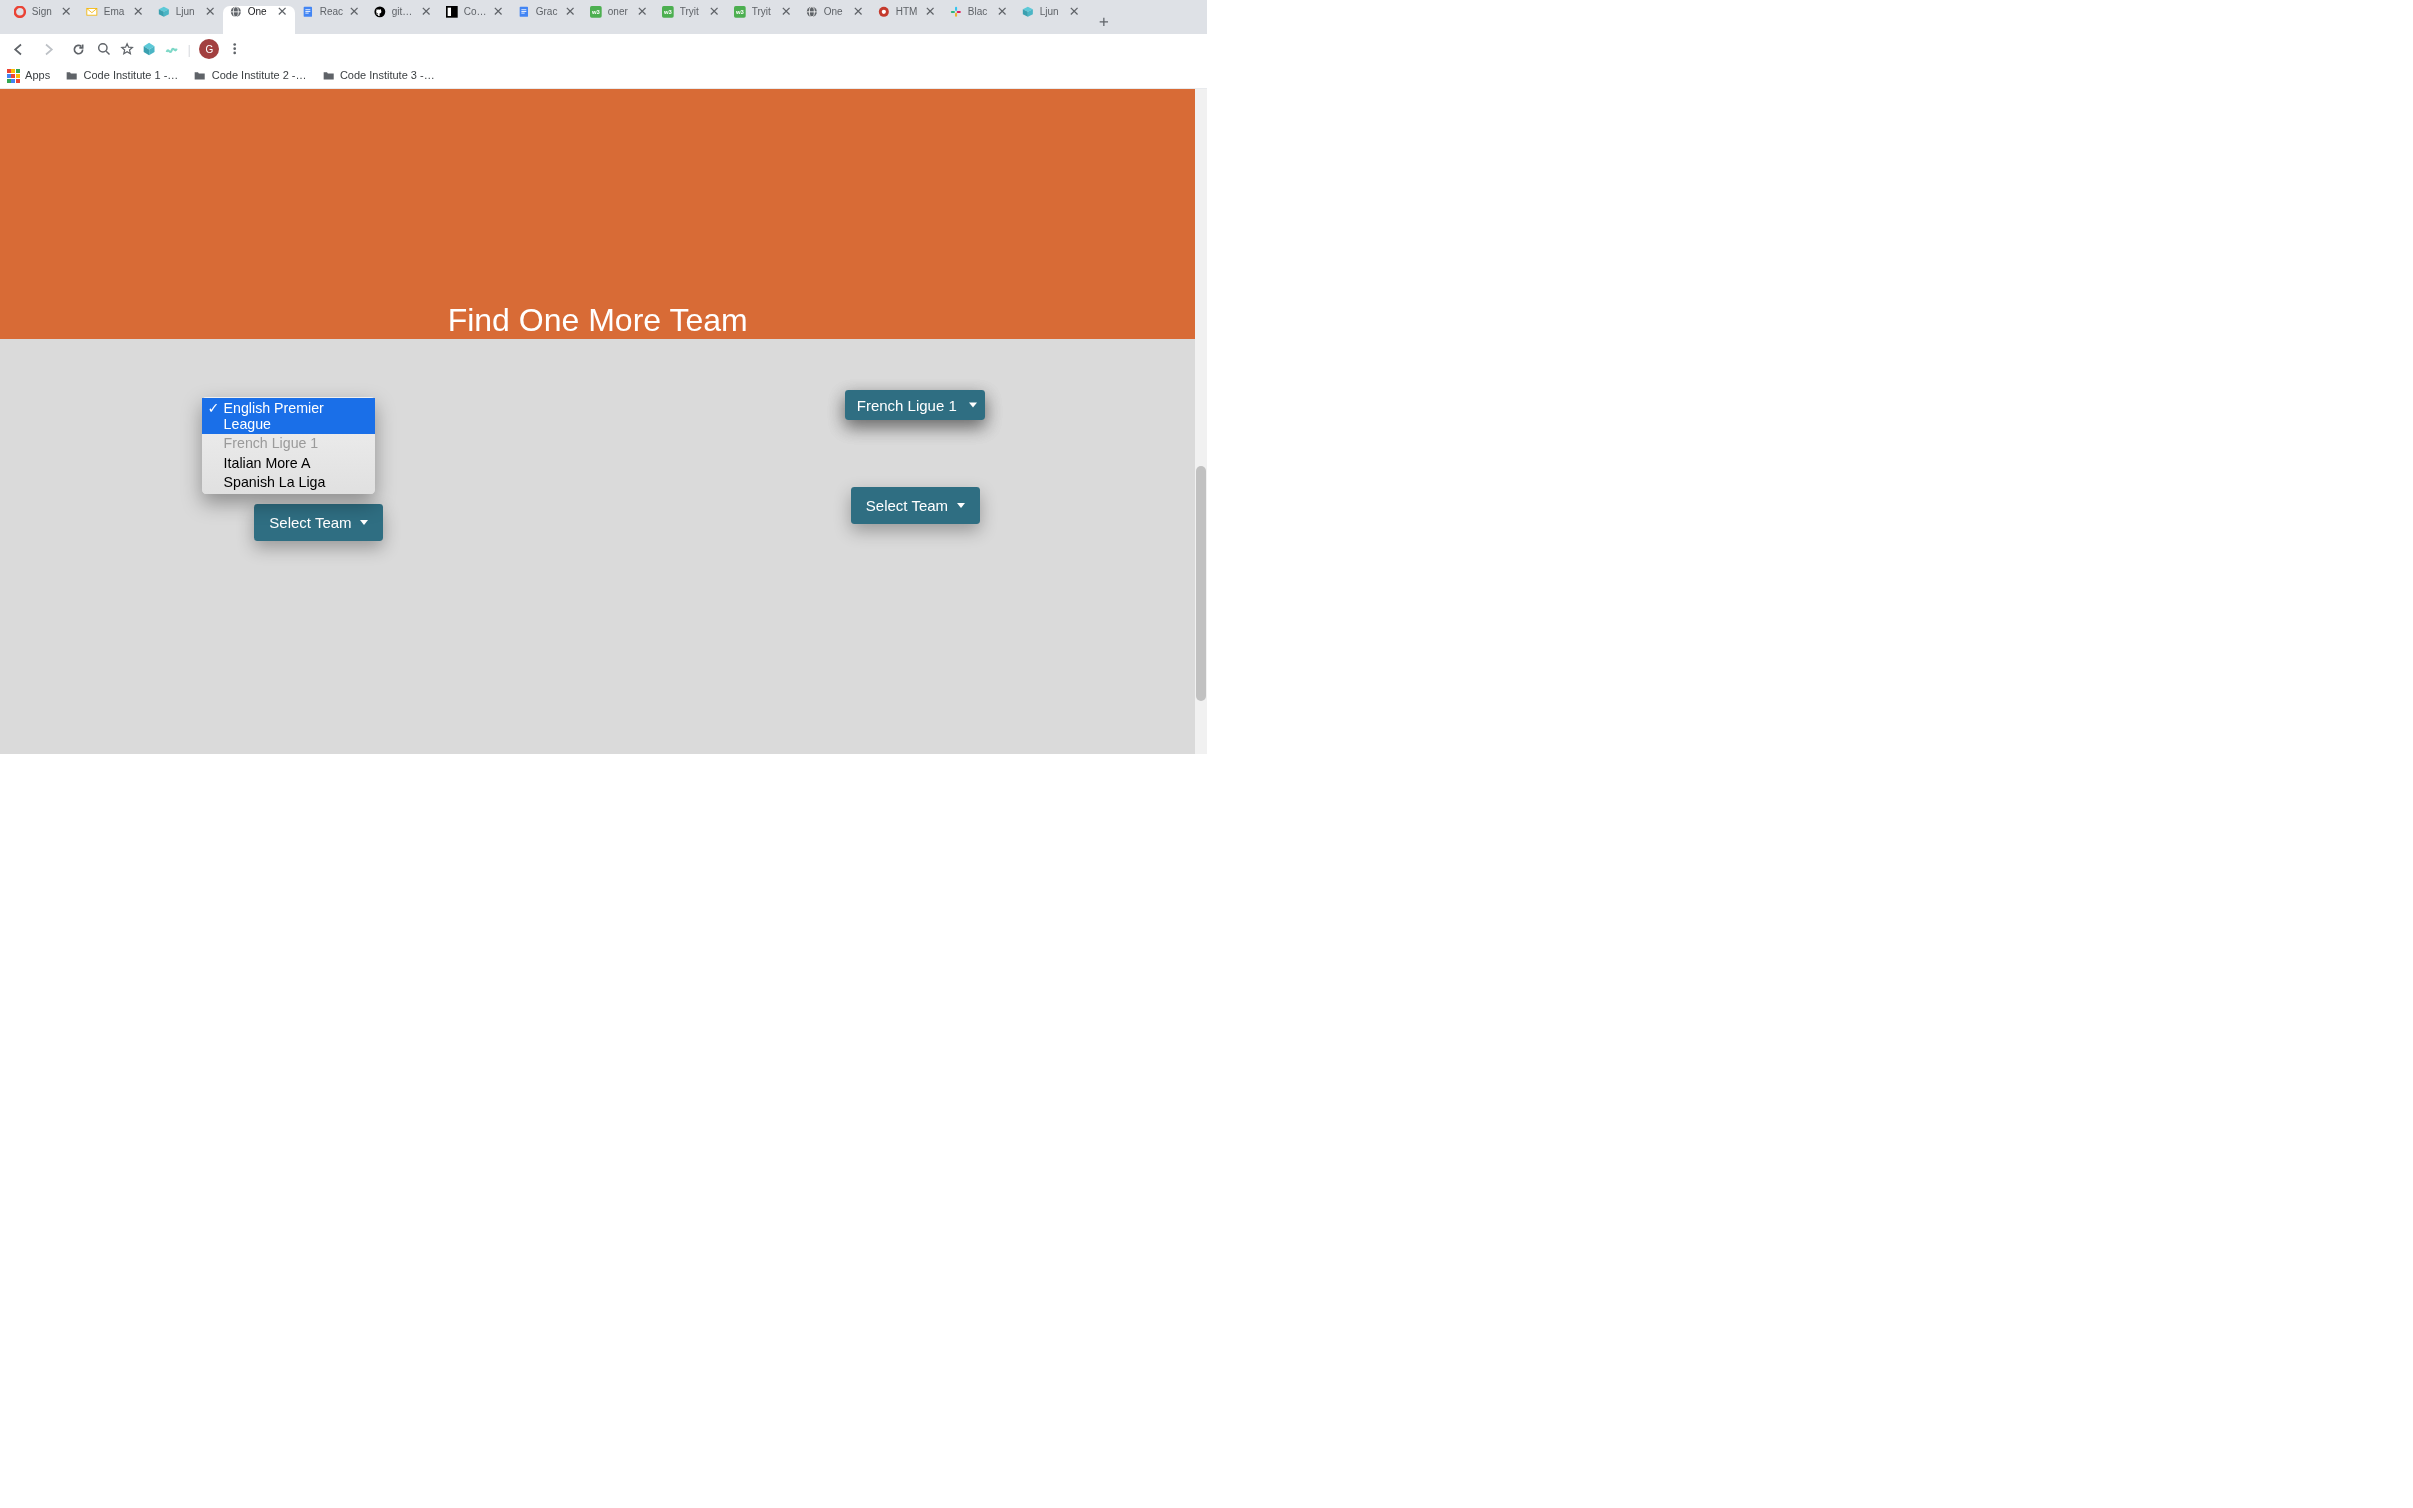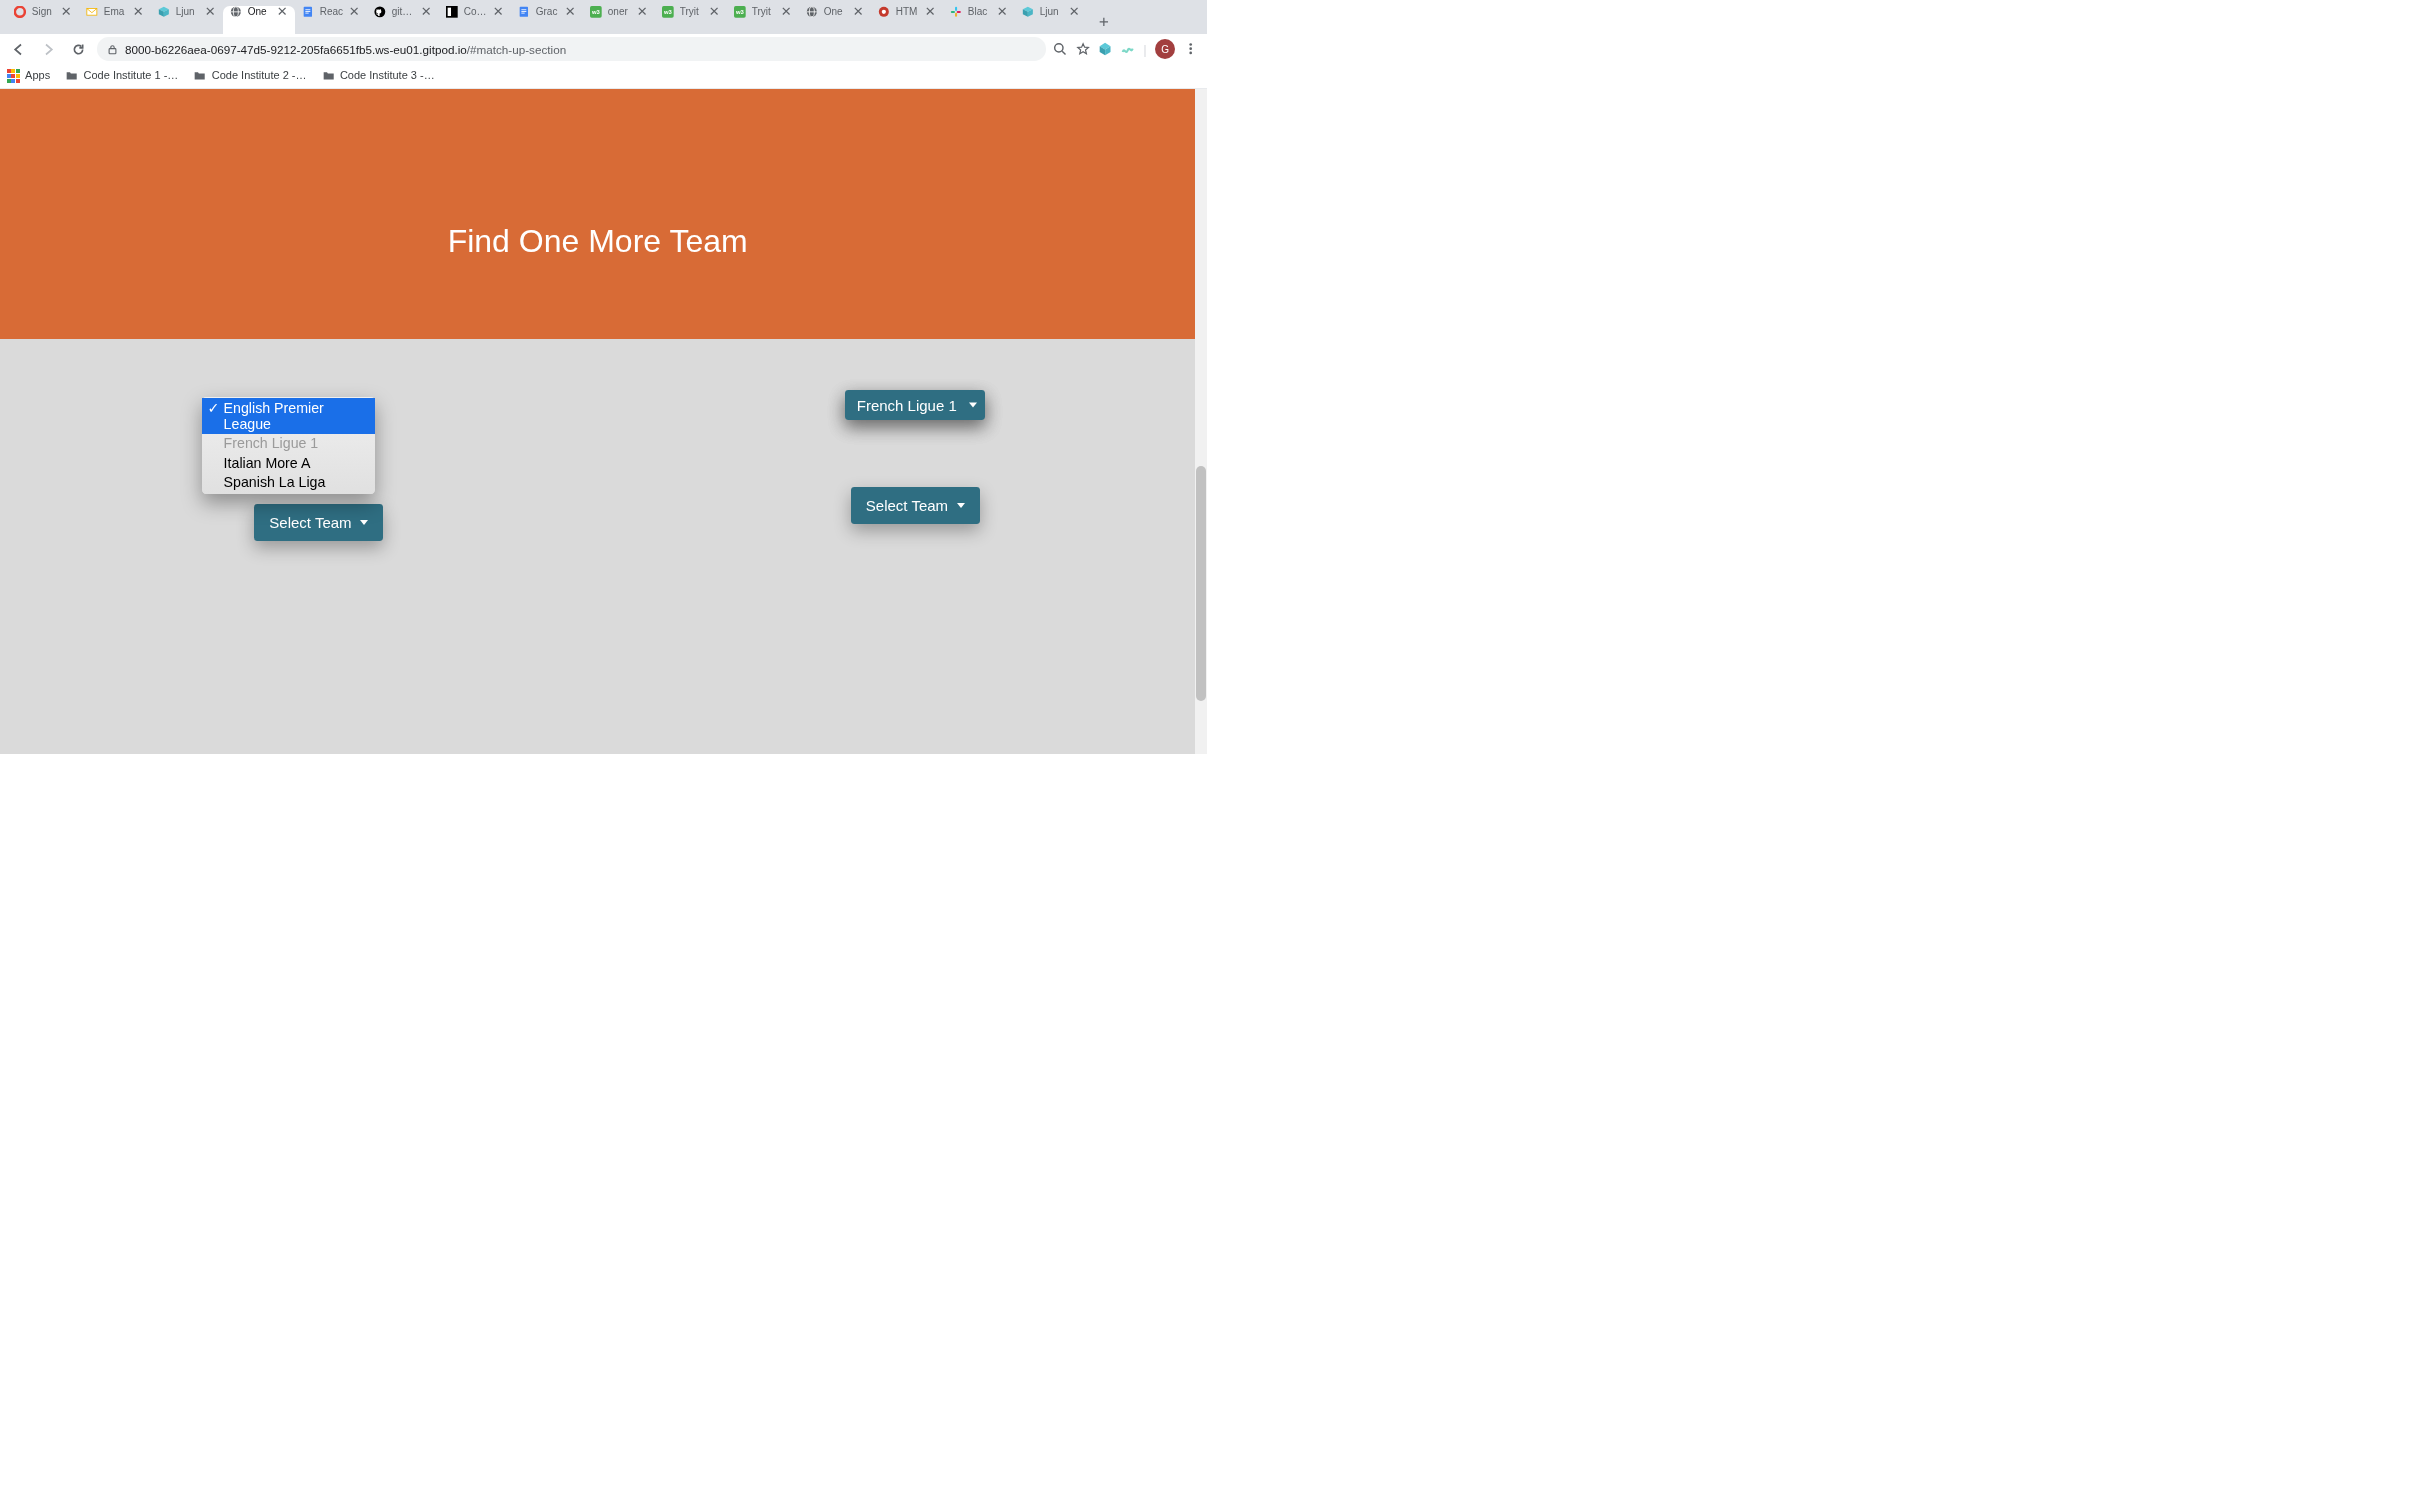--- a/index.html
+++ b/index.html
@@ -70,21 +70,21 @@
     .apps-grid span:nth-child(5){background:#ea4335;}
     .apps-grid span:nth-child(6){background:#fbbc04;}
     .apps-grid span:nth-child(7){background:#34a853;}
     .apps-grid span:nth-child(8){background:#4285f4;}
     .apps-grid span:nth-child(9){background:#ea4335;}
     .folder-icon { color:#5f6368;}
 
     
     .viewport { position:relative; height: calc(754px - 34px - 30px - 25px); background:#dadada; overflow:hidden;}
     .hero {
-      position:absolute; left:0; right:11.7px; top:0; height:250px; background:#d86b36; display:flex; align-items:flex-start; justify-content:center;
+      position:absolute; left:0; right:11.7px; top:0; height:250px; background:#d86b36; display:flex; align-items:flex-end; justify-content:center;
     }
     .hero h1 { color:#fff; font-weight:400; font-size:32px; margin-top:134px;}
     .lower { position:absolute; left:0; right:11.7px; top:318px; bottom:0; background:#dadada;}
 
     .selector-block { position:absolute; top:-17px; }
     .selector-left { left:210px; }
     .selector-right { right:210px; }
 
     .league-select {
       background:#2f6e82; color:#fff; border:none; font-size:15px; padding:6.7px 28.5px 6.7px 11.7px; border-radius:3.4px; box-shadow: 0 6.7px 17px rgba(0,0,0,0.3); appearance:none; position:relative;
@@ -359,29 +359,20 @@
         <svg width="15" height="15" viewBox="0 0 18 18">
           <path d="M6 3L13 9L6 15" fill="none" stroke="#bdc1c6" stroke-width="2"></path>
         </svg>
       </div>
     <div class="nav-btn">
         <svg width="15" height="15" viewBox="0 0 18 18">
           <path d="M14 9a5 5 0 1 1-1.5-3.5" fill="none" stroke="#5f6368" stroke-width="2"></path>
           <path d="M14 3v4h-4" fill="none" stroke="#5f6368" stroke-width="2"></path>
         </svg>
       </div>
-    <div class="omnibox">
-      <span class="lock">
-          <svg width="11" height="11" viewBox="0 0 13 13">
-            <rect x="2.5" y="5.5" width="8" height="6" rx="1" fill="none" stroke="#5f6368" stroke-width="1.3"></rect>
-            <path d="M4.5 5.5V4a2 2 0 0 1 4 0v1.5" fill="none" stroke="#5f6368" stroke-width="1.3"></path>
-          </svg>
-        </span>
-      <span class="url"><span>8000-b6226aea-0697-47d5-9212-205fa6651fb5.ws-eu01.gitpod.io</span><span class="fragment">/#match-up-section</span></span>
-    </div>
     <div class="toolbar-right">
       <span>
           <svg width="14.2" height="14.2" viewBox="0 0 17 17">
             <circle cx="7" cy="7" r="5" fill="none" stroke="#5f6368" stroke-width="1.7"></circle>
             <path d="M11 11L15 15" stroke="#5f6368" stroke-width="1.7"></path>
           </svg>
         </span>
       <span>
           <svg width="14.2" height="14.2" viewBox="0 0 17 17">
             <path d="M8.5 2l1.8 4.2 4.6.4-3.5 3 1.1 4.5-4-2.5-4 2.5 1.1-4.5-3.5-3 4.6-.4z" fill="none" stroke="#5f6368" stroke-width="1.4"></path>

